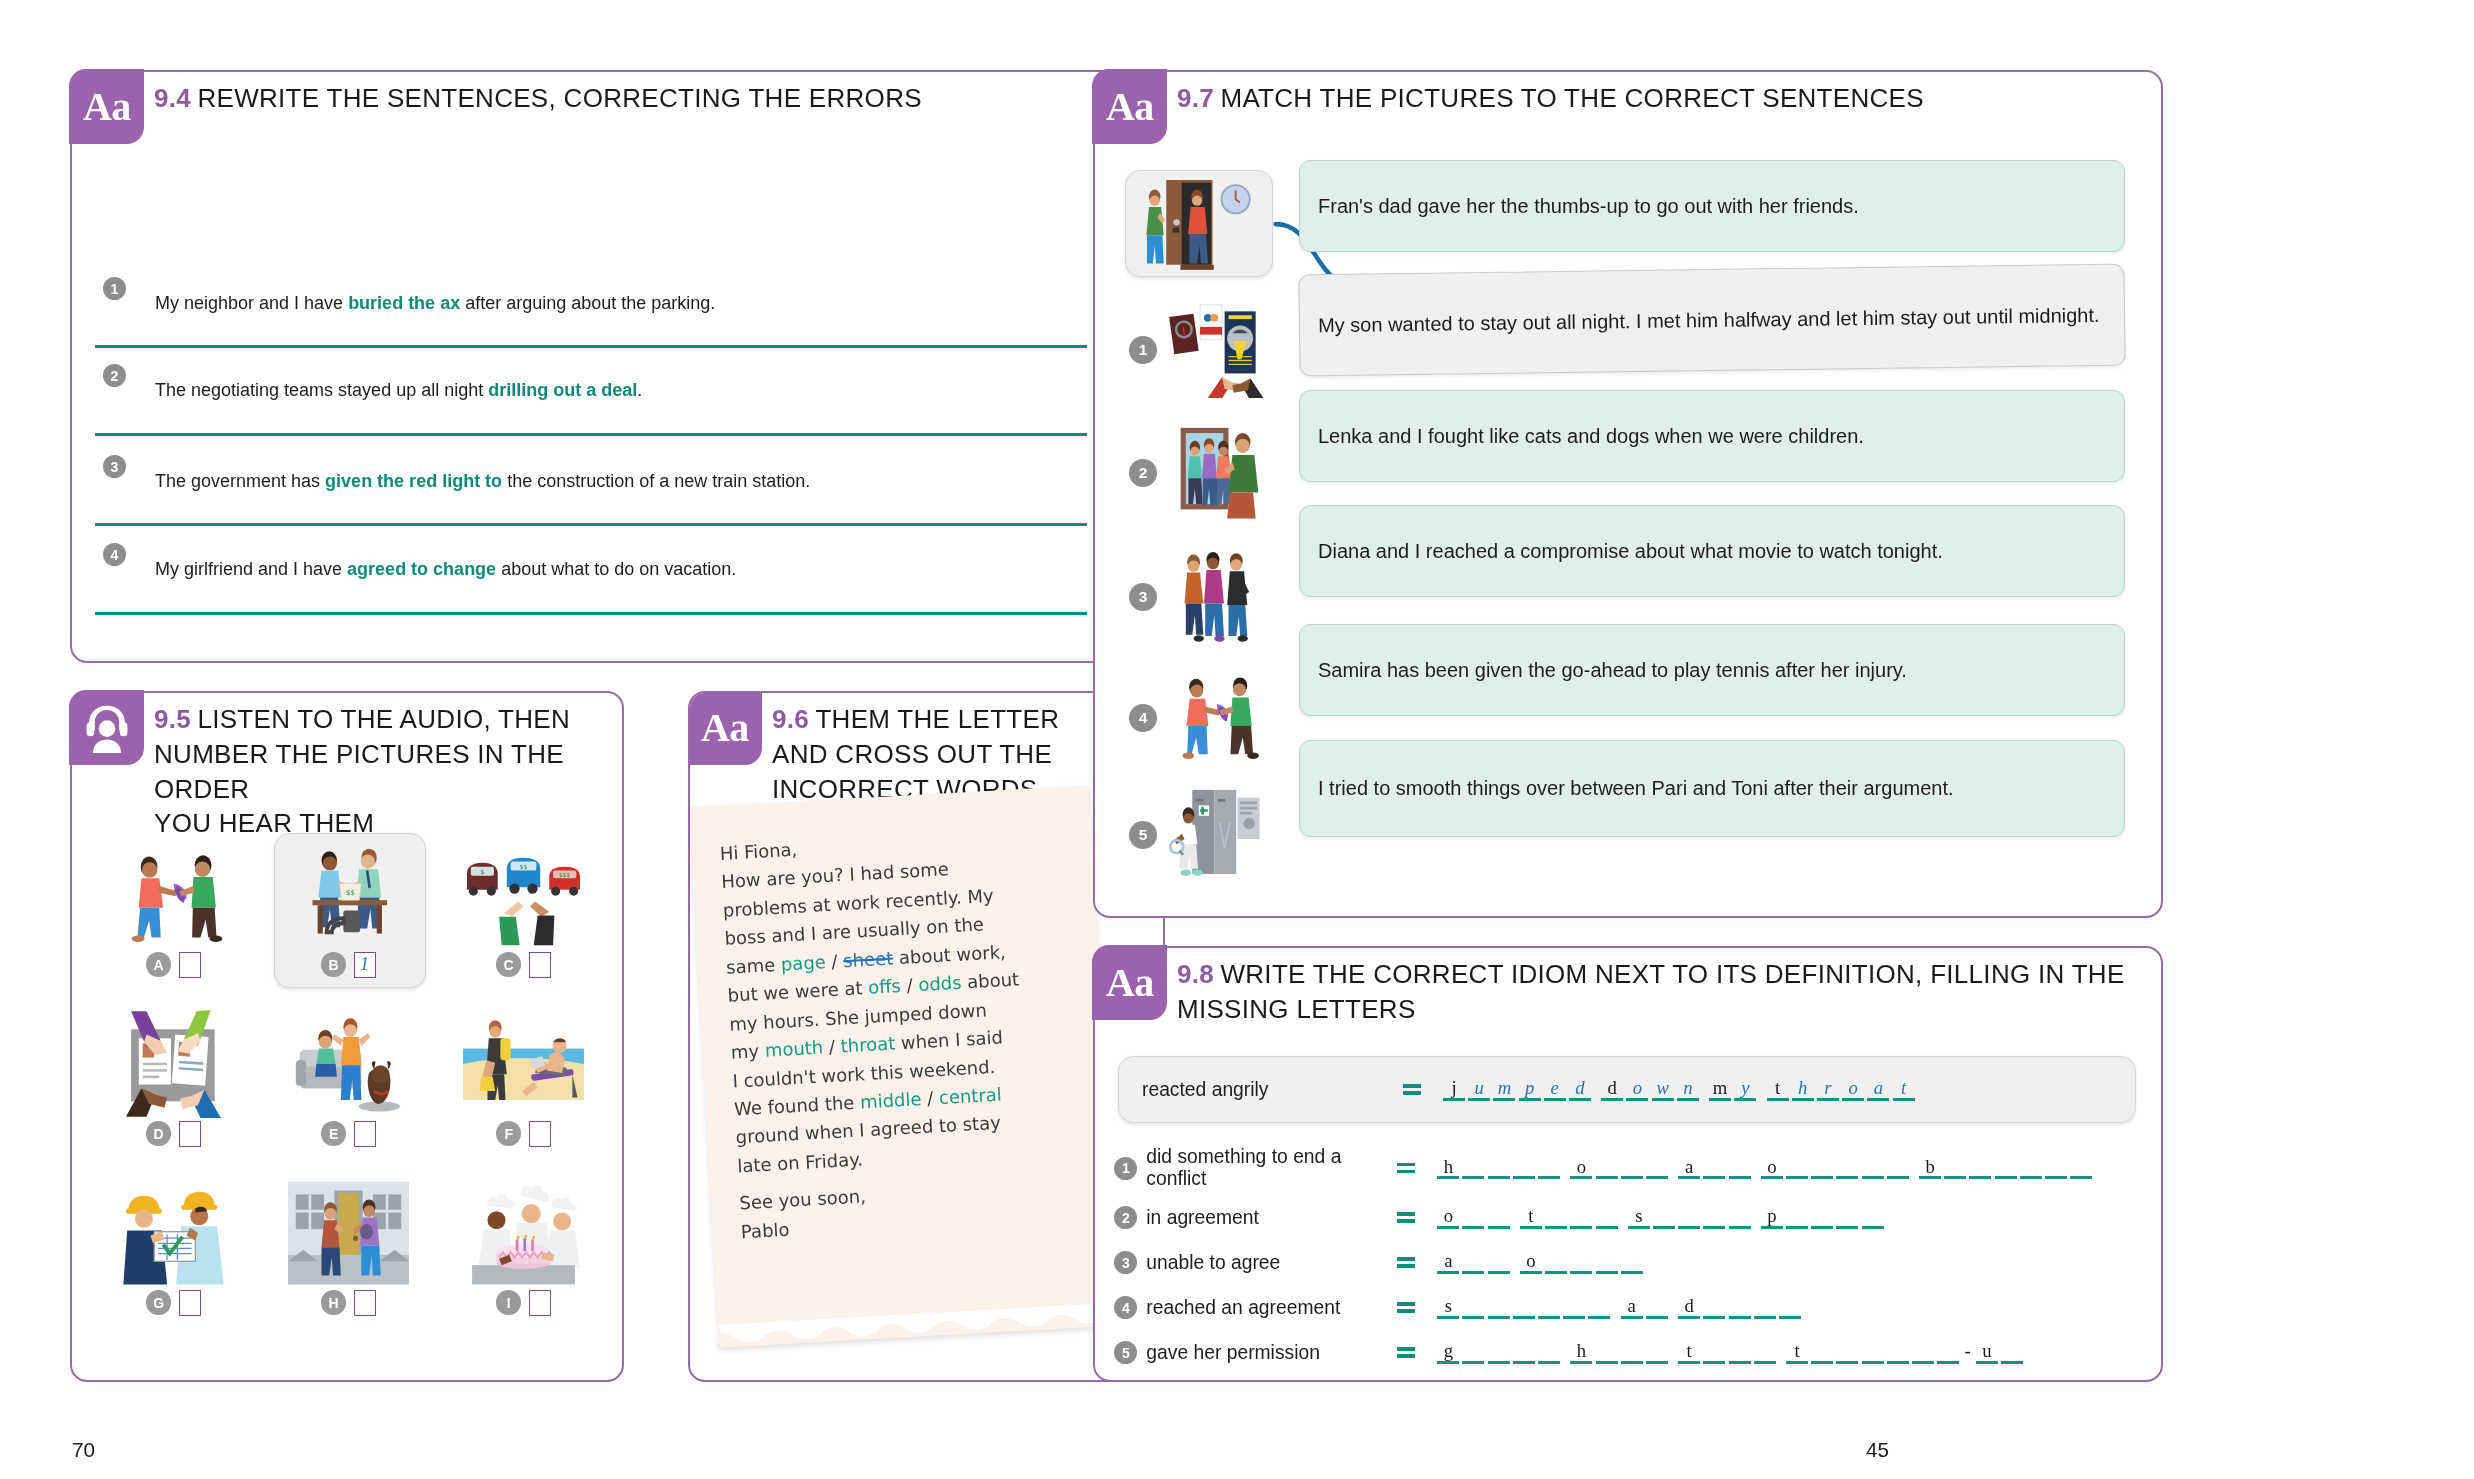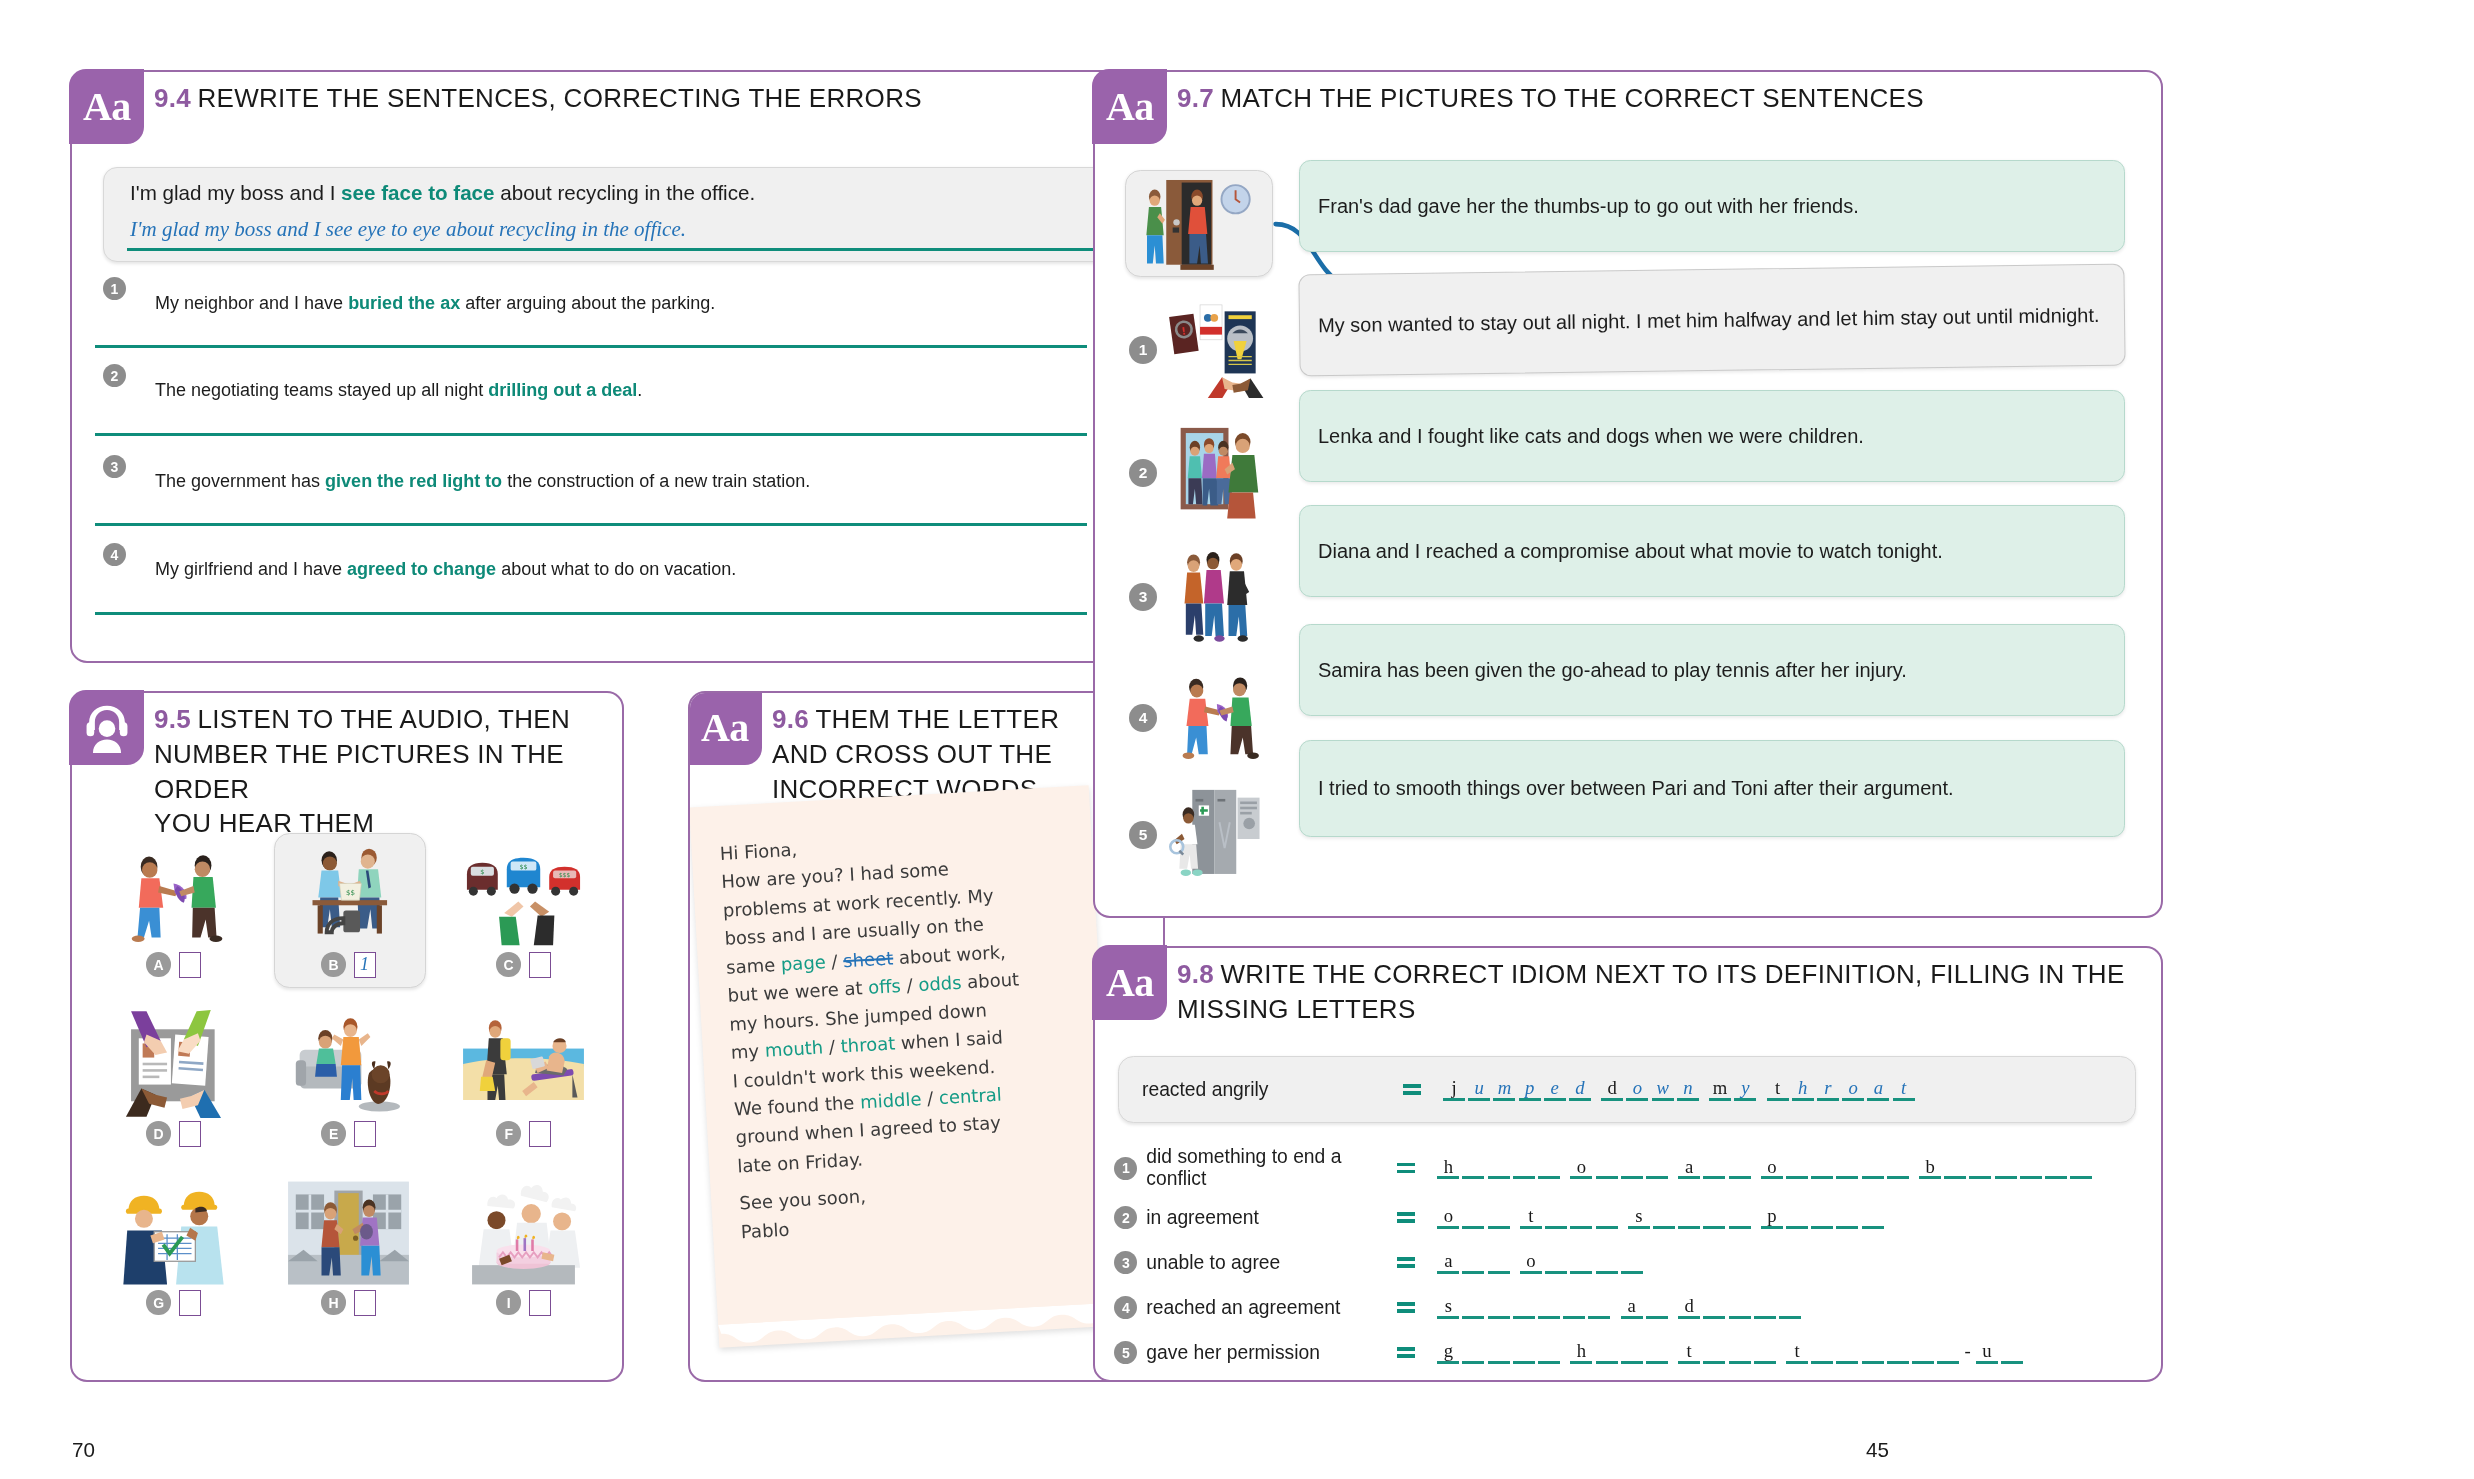--- a/index.html
+++ b/index.html
@@ -172,25 +172,20 @@
 <div class="page">
 
   <div class="leaf">
 
     <section class="panel" id="ex94">
       <div class="hdr">
         <div class="badge">Aa</div>
         <div class="htext"><span class="hnum">9.4</span><span>REWRITE THE SENTENCES, CORRECTING THE ERRORS</span></div>
       </div>
 
-      <div class="example-box">
-        <div class="example-q"><span>I'm glad my boss and I </span><span class="tealb">see face to face</span><span> about recycling in the office.</span></div>
-        <div class="example-a">I'm glad my boss and I see eye to eye about recycling in the office.</div>
-        <div class="ans-underline"></div>
-      </div>
 
       <div class="qrow" style="top:204px">
         <div class="num">1</div>
         <div class="qtext"><span>My neighbor and I have </span><span class="tealb">buried the ax</span><span> after arguing about the parking.</span></div>
       </div>
       <div class="blankline" style="top:273px"></div>
 
       <div class="qrow" style="top:291px">
         <div class="num">2</div>
         <div class="qtext"><span>The negotiating teams stayed up all night </span><span class="tealb">drilling out a deal</span><span>.</span></div>

